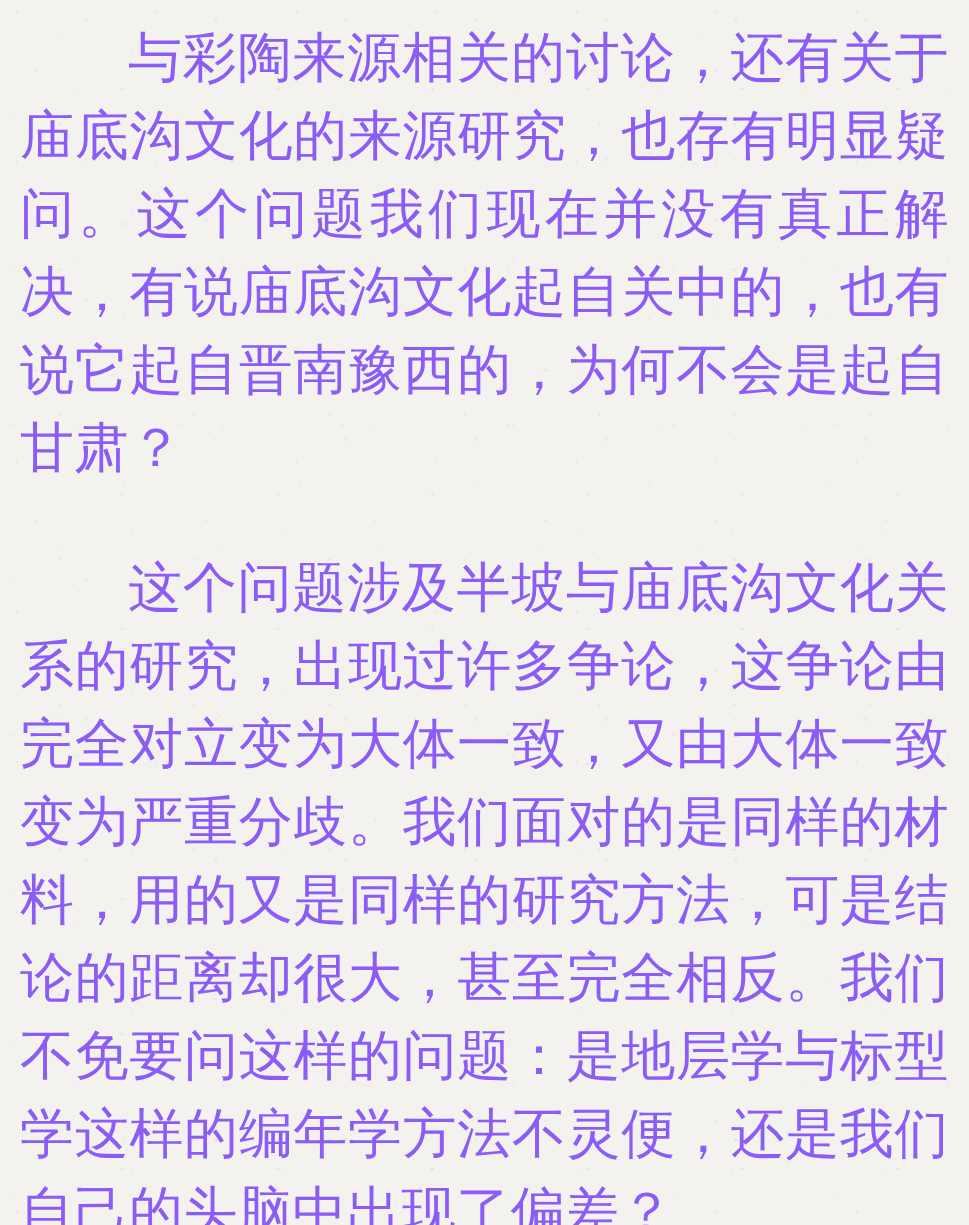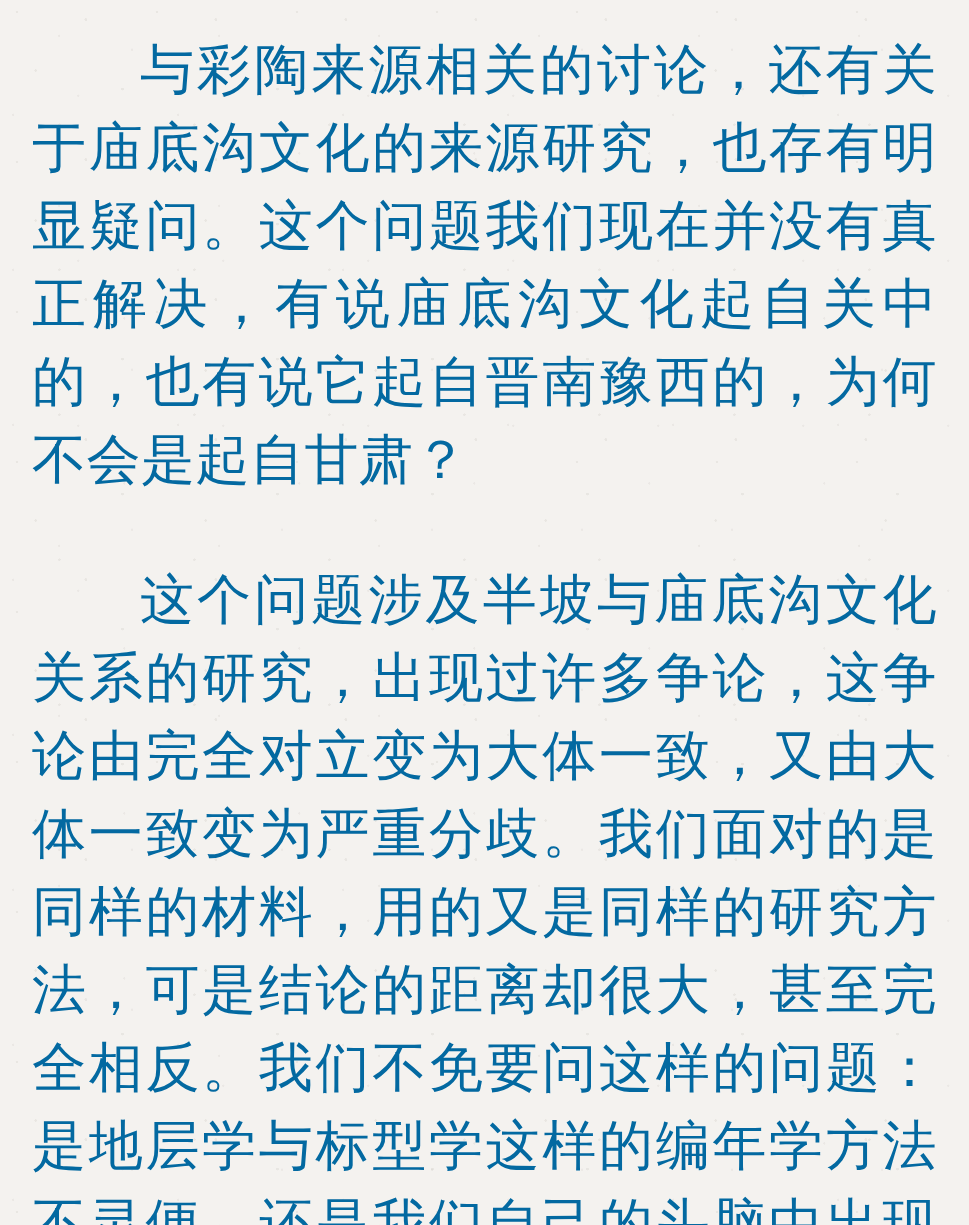--- a/index.html
+++ b/index.html
@@ -35,28 +35,28 @@
       145px 165px, 155px 135px, 165px 155px, 135px 145px, 175px 165px;
     opacity: 1;
   }
   .page {
     position: relative;
     z-index: 2;
     padding: 14px 16px 0 16px;
     box-sizing: border-box;
   }
   .para {
-    color: #0369a1;
+    color: #8b5cf6;
     font-size: 54px;
     line-height: 78px;
     letter-spacing: 0.5px;
     text-align: justify;
     text-justify: inter-ideograph;
     font-weight: 400;
-    margin: 16px;
+    margin: 4px;
     text-indent: 2em;
   }
   .para + .para {
     margin-top: 62px;
   }
 </style>
 </head>
 <body>
 
 <div class="paper-grain"></div>

